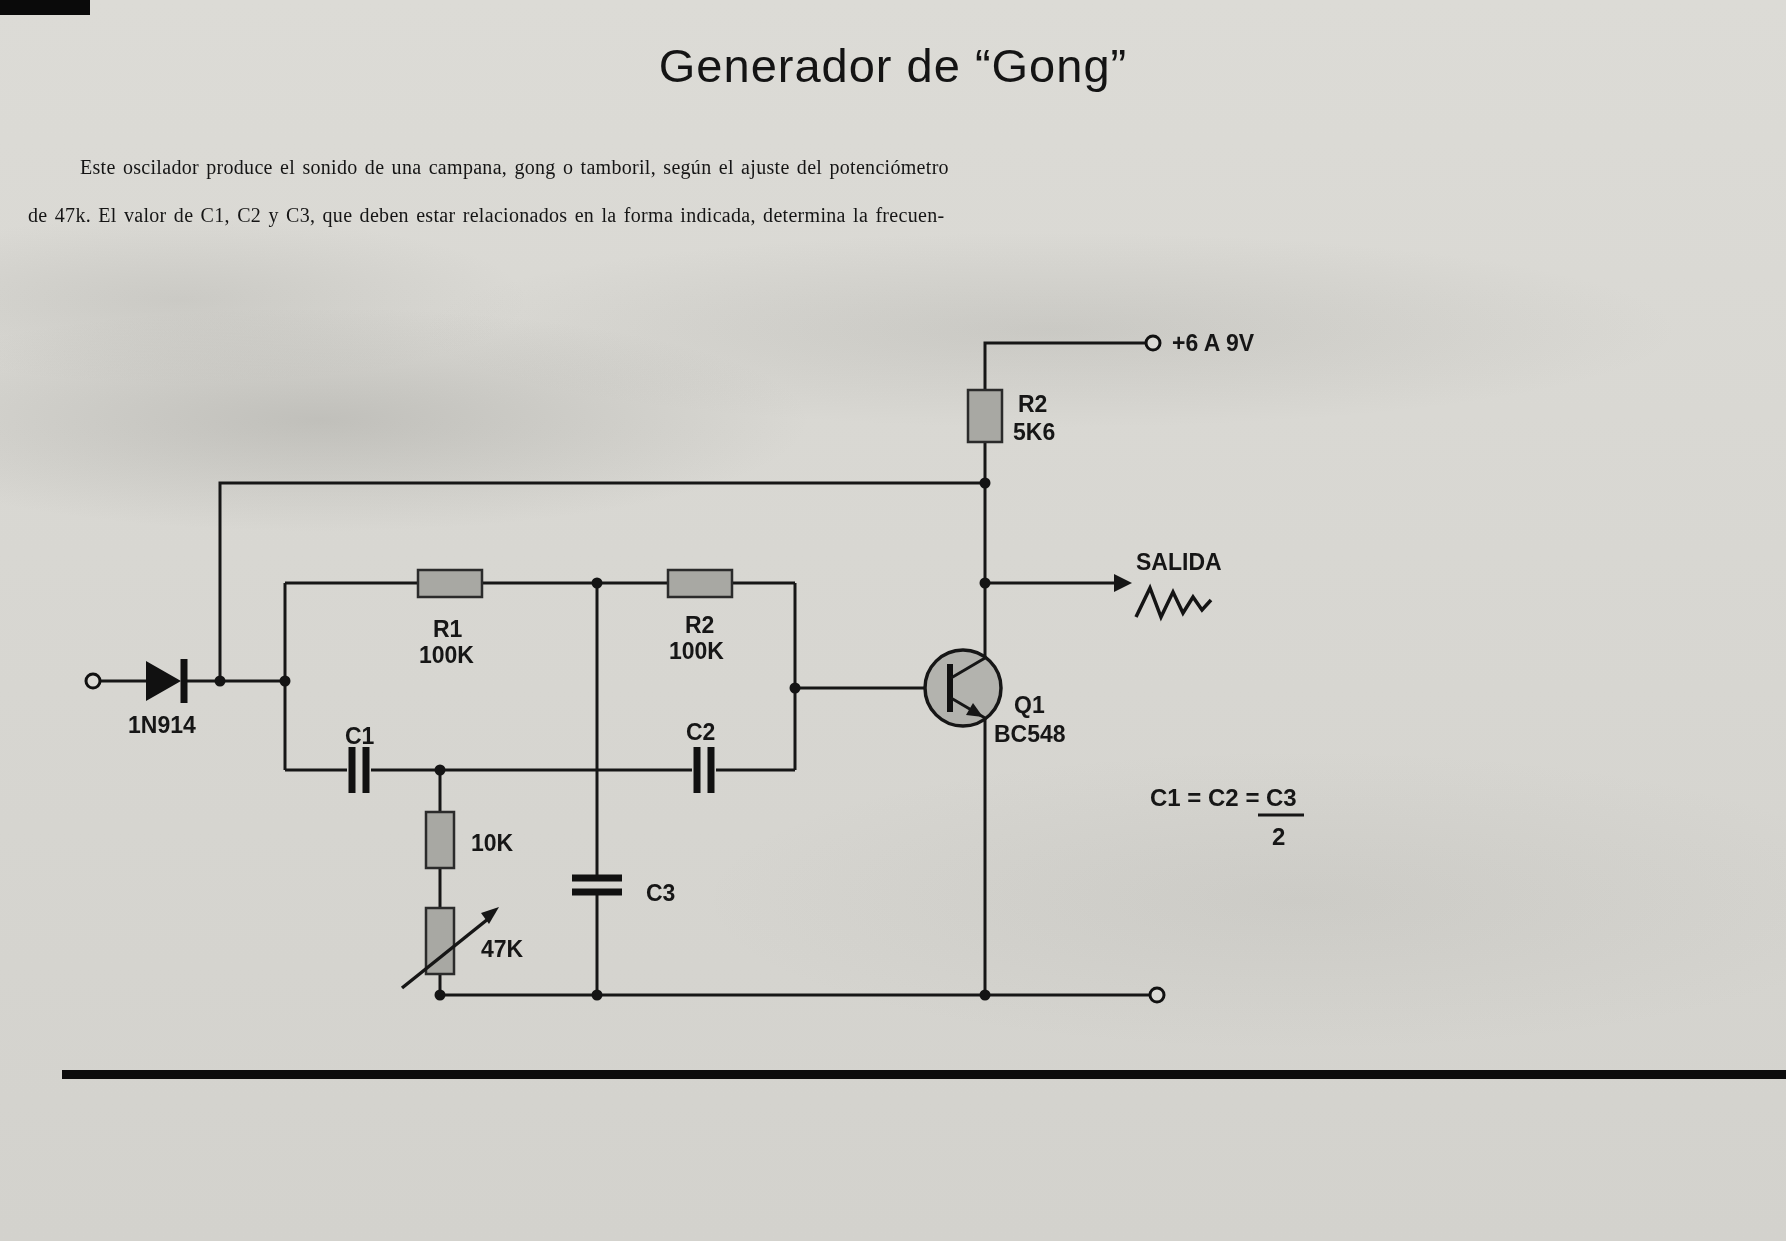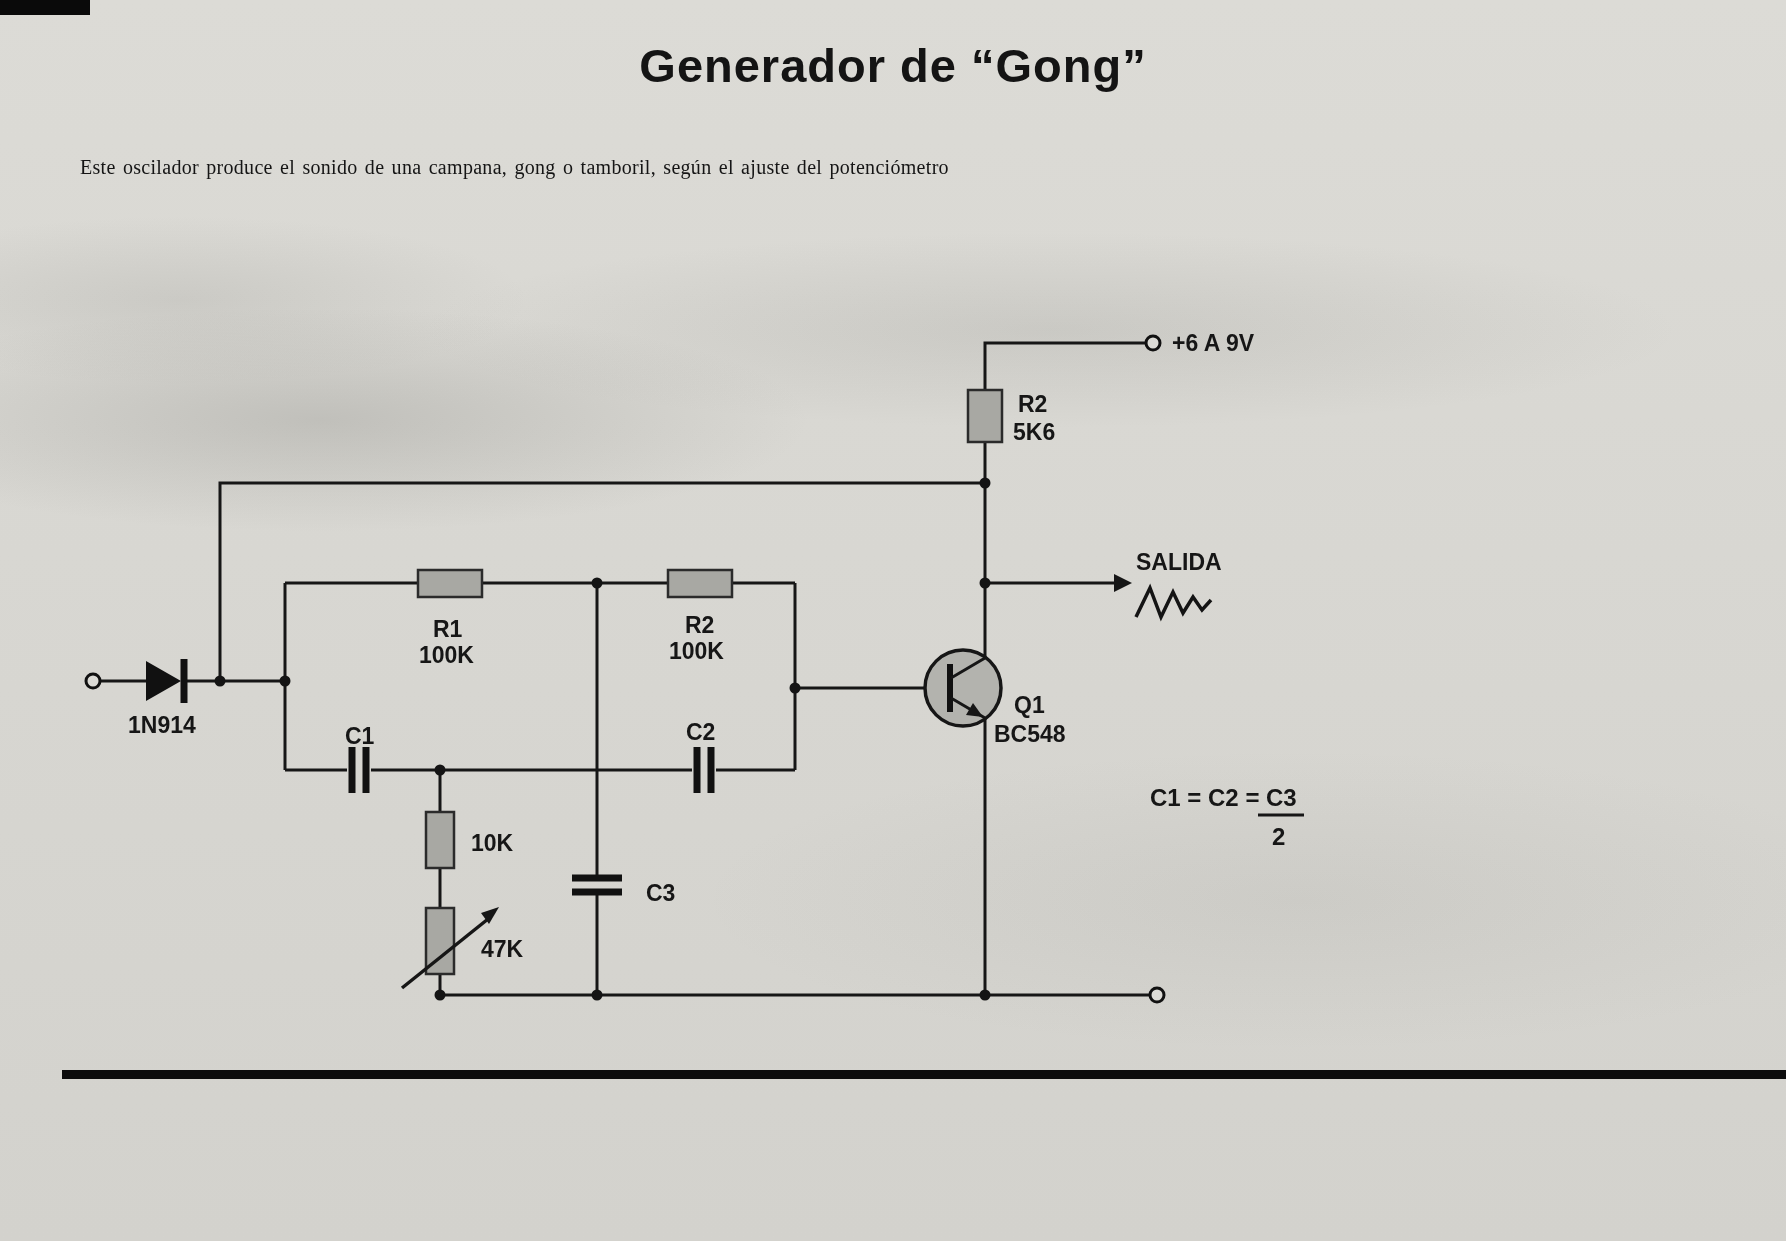--- a/index.html
+++ b/index.html
@@ -21,21 +21,21 @@
       linear-gradient(#dcdbd6, #d3d2cd);
   }
   .corner-mark {
     position:absolute; left:0; top:0; width:90px; height:15px;
     background:#0a0a0a;
   }
   .page-title {
     position:absolute; top:38px; left:0; width:100%;
     text-align:center;
     font-family:"Liberation Sans", sans-serif;
-    font-weight:bold; font-size:47px; letter-spacing:1px;
+    font-weight:normal; font-size:47px; letter-spacing:1px;
     color:#141414;
   }
   .intro {
     position:absolute; left:28px; top:143px; width:1520px;
     font-size:20px; line-height:48px; letter-spacing:0.3px; word-spacing:2px;
     color:#151515;
   }
   .intro .line { white-space:nowrap; }
   .intro .line.first { padding-left:52px; }
   svg.schematic { position:absolute; left:0; top:0; }
@@ -53,20 +53,21 @@
 <body>
 
 <div class="paper-texture"></div>
 
 <div class="corner-mark"></div>
 
 <h1 class="page-title">Generador de “Gong”</h1>
 
 <div class="intro">
   <div class="line first">Este oscilador produce el sonido de una campana, gong o tamboril, según el ajuste del potenciómetro</div>
+  <div class="line">de 47k. El valor de C1, C2 y C3, que deben estar relacionados en la forma indicada, determina la frecuen-</div>
 </div>
 
 <svg class="schematic" width="1786" height="1241" viewBox="0 0 1786 1241">
 
   <g stroke="#161616" stroke-width="3" fill="none">
     <path d="M1146 343 H985 V390"></path>
     <path d="M985 442 V658 L951 678"></path>
     <path d="M951 698 L985 718 V995"></path>
     <path d="M985 483 H220 V681"></path>
     <path d="M985 583 H1114"></path>

